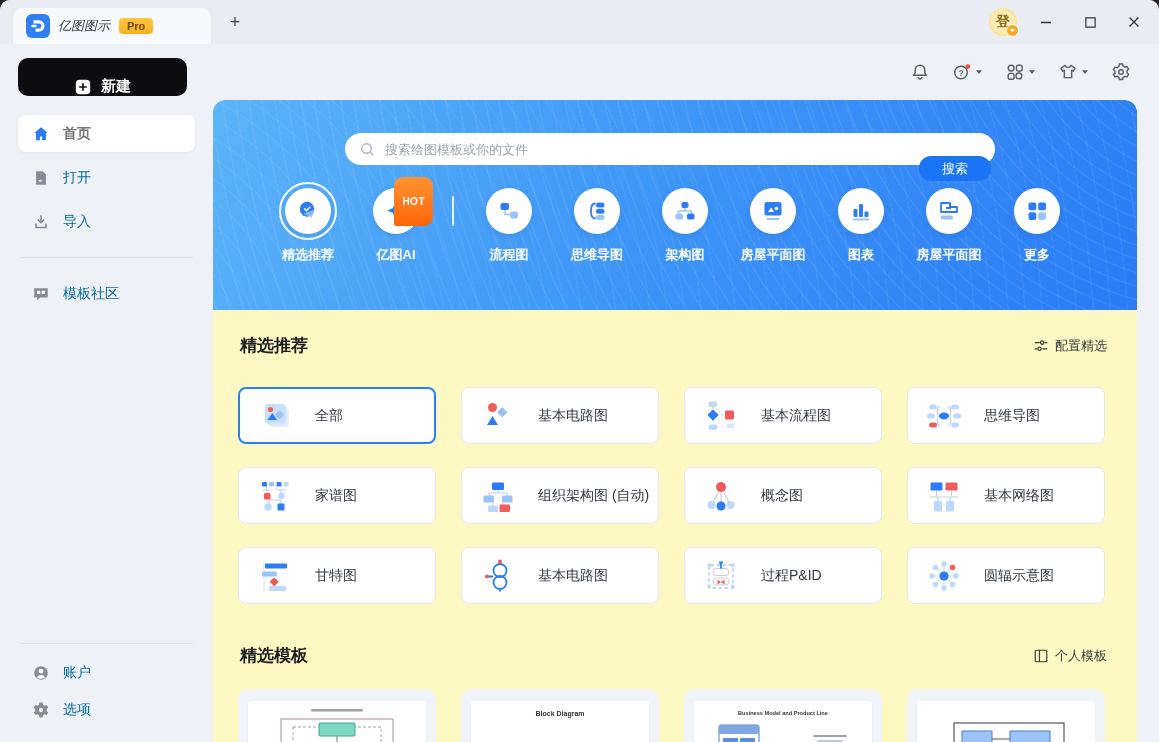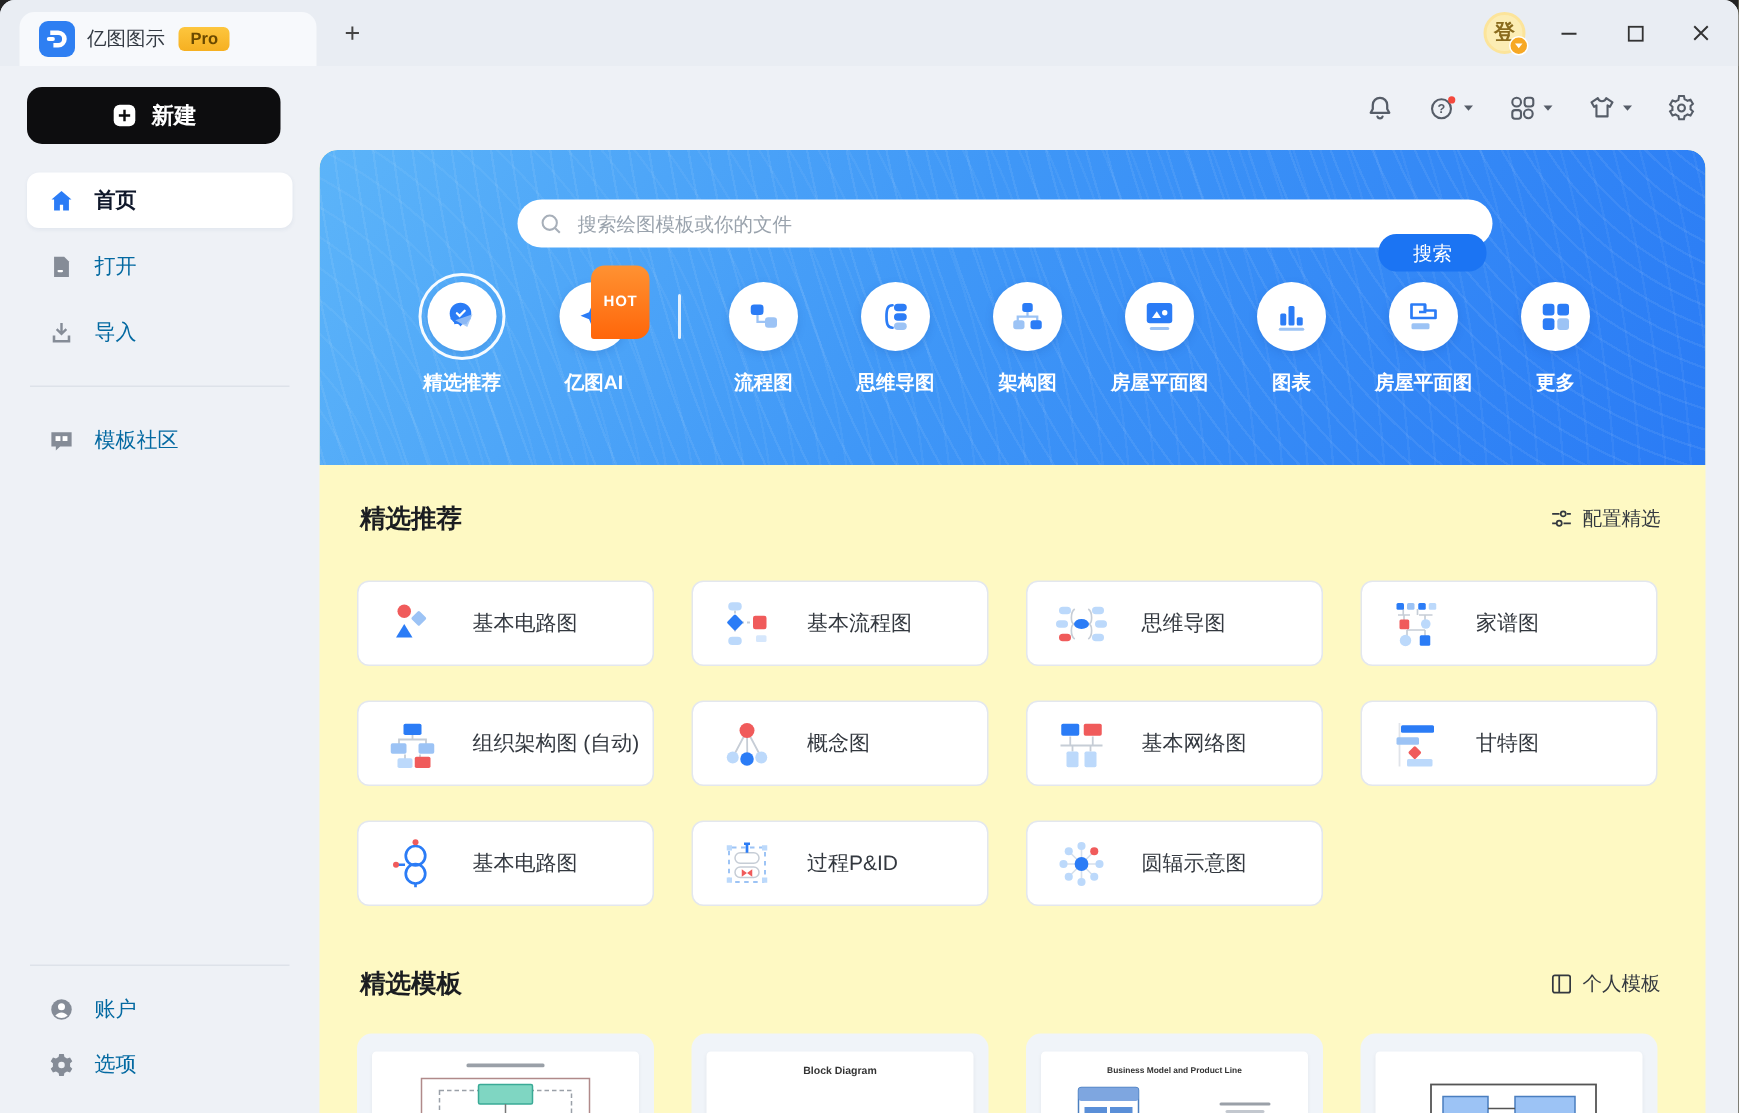--- a/index.html
+++ b/index.html
@@ -4,36 +4,36 @@
 <style>
   * { margin:0; padding:0; box-sizing:border-box; }
   html,body { background:#222; }
   body { font-family:"Liberation Sans","DejaVu Sans",sans-serif; }
   .window { position:relative; width:1159px; height:742px; background:#eef1f6; border-radius:10px 10px 0 0; overflow:hidden; }
 
   
   .tabbar { position:relative; height:44px; background:#e9edf3; }
   .tab { position:absolute; left:13px; bottom:0; width:198px; height:36px; background:#f7f9fc; border-radius:10px 10px 0 0; display:flex; align-items:center; padding:0 10px 0 13px; }
   .tab-logo { width:24px; height:24px; flex:0 0 auto; }
-  .tab-title { margin-left:8px; font-size:13px; color:#333a43; }
+  .tab-title { margin-left:8px; font-size:13px; color:#333a43;font-style:italic; }
   .pro-badge { margin-left:9px; background:linear-gradient(180deg,#fdc63e,#f6b021); color:#6b4a00; font-size:11px; font-weight:bold; padding:2px 8px; border-radius:4px; }
   .newtab-btn { position:absolute; left:224px; top:11px; width:22px; height:22px; font-size:18px; color:#444; display:flex; align-items:center; justify-content:center; cursor:pointer; }
   .tab-right { position:absolute; right:10px; top:0; height:44px; display:flex; align-items:center; gap:14px; }
   .avatar { position:relative; width:28px; height:28px; border-radius:50%; background:#fcedb4; border:2px solid #fce49a; color:#8a6b1d; font-size:14px; font-weight:bold; display:flex; align-items:center; justify-content:center; cursor:pointer; }
   .avatar-badge { position:absolute; right:-4px; bottom:-3px; width:13px; height:13px; border-radius:50%; background:#f7a824; border:1.5px solid #fff; display:flex; align-items:center; justify-content:center; }
   .win-btn { width:30px; height:30px; display:flex; align-items:center; justify-content:center; cursor:pointer; color:#333; }
 
   
   .body { position:absolute; top:44px; left:0; right:0; bottom:0; display:flex; }
   .sidebar { position:relative; width:213px; flex:0 0 auto; padding:14px 18px 0; }
-  .new-btn { width:169px; height:38px; background:#0d0d0f; border-radius:10px; color:#fff; font-size:15px; font-weight:bold; display:flex; align-items:center; justify-content:center; gap:9px; cursor:pointer; }
+  .new-btn { width:169px; height:38px; background:#0d0d0f; border-radius:10px; color:#fff; font-size:15px; font-weight:bold; display:flex; align-items:flex-end; justify-content:center; gap:9px; cursor:pointer; }
   .new-btn svg { width:18px; height:18px; }
   .nav { margin-top:19px; display:flex; flex-direction:column; gap:7px; }
   .nav-item { height:37px; border-radius:8px; display:flex; align-items:center; padding:0 14px; gap:13px; font-size:14px; color:#0369a1; cursor:pointer; }
-  .nav-item.active { background:#fff; color:#0f172a; font-weight:bold; box-shadow:0 1px 3px rgba(30,60,120,.06); }
+  .nav-item.active { background:#fff; color:#737373; font-weight:bold; box-shadow:0 1px 3px rgba(30,60,120,.06); }
   .nav-icon { width:18px; height:18px; display:flex; }
   .side-divider { height:1px; background:#dde2e9; margin:10px 2px; }
   .side-footer { position:absolute; left:18px; right:18px; bottom:14px; }
 
   
   .main { position:relative; flex:1; }
   .topbar { height:56px; display:flex; align-items:center; justify-content:flex-end; padding-right:28px; gap:22px; }
   .tb-item { display:flex; align-items:center; gap:3px; cursor:pointer; }
   .tb-item svg.ic { width:20px; height:20px; }
 
@@ -363,20 +363,33 @@
             <svg viewBox="0 0 18 18" fill="none" stroke="#33383f" stroke-width="1.3">
                 <path d="M2 5.2h5.5M13 5.2h3M2 12.2h3M10.5 12.2H16"></path>
                 <circle cx="10.3" cy="5.2" r="1.9"></circle>
                 <circle cx="7.3" cy="12.2" r="1.9"></circle>
               </svg>
             <span>配置精选</span>
           </span>
         </div>
 
         <div class="grid">
+          <div class="tcard selected">
+            <span class="tcard-icon">
+                <svg viewBox="0 0 36 36">
+                  <rect x="12" y="10" width="20" height="19" rx="3" fill="#e4effd"></rect>
+                  <rect x="10" y="8" width="20" height="19" rx="3" fill="#d6e7fc"></rect>
+                  <rect x="8" y="6" width="20" height="19" rx="3" fill="#c7defb"></rect>
+                  <circle cx="13.5" cy="11.5" r="2.6" fill="#f05b5b"></circle>
+                  <path d="m10.5 22 4.8-7 4.8 7Z" fill="#2b7cf6"></path>
+                  <rect x="19.5" y="13.5" width="6.5" height="6.5" rx="1" transform="rotate(45 22.7 16.7)" fill="#9cc3f5"></rect>
+                </svg>
+              </span>
+            <span class="tcard-label">全部</span>
+          </div>
           <div class="tcard">
             <span class="tcard-icon">
                 <svg viewBox="0 0 36 36">
                   <circle cx="12.5" cy="9.5" r="4.5" fill="#f05b5b"></circle>
                   <rect x="18.5" y="10.5" width="7.5" height="7.5" rx="1" transform="rotate(45 22.2 14.2)" fill="#9cc3f5"></rect>
                   <path d="m7 27 5.5-9 5.5 9Z" fill="#2b7cf6"></path>
                 </svg>
               </span>
             <span class="tcard-label">基本电路图</span>
           </div>

